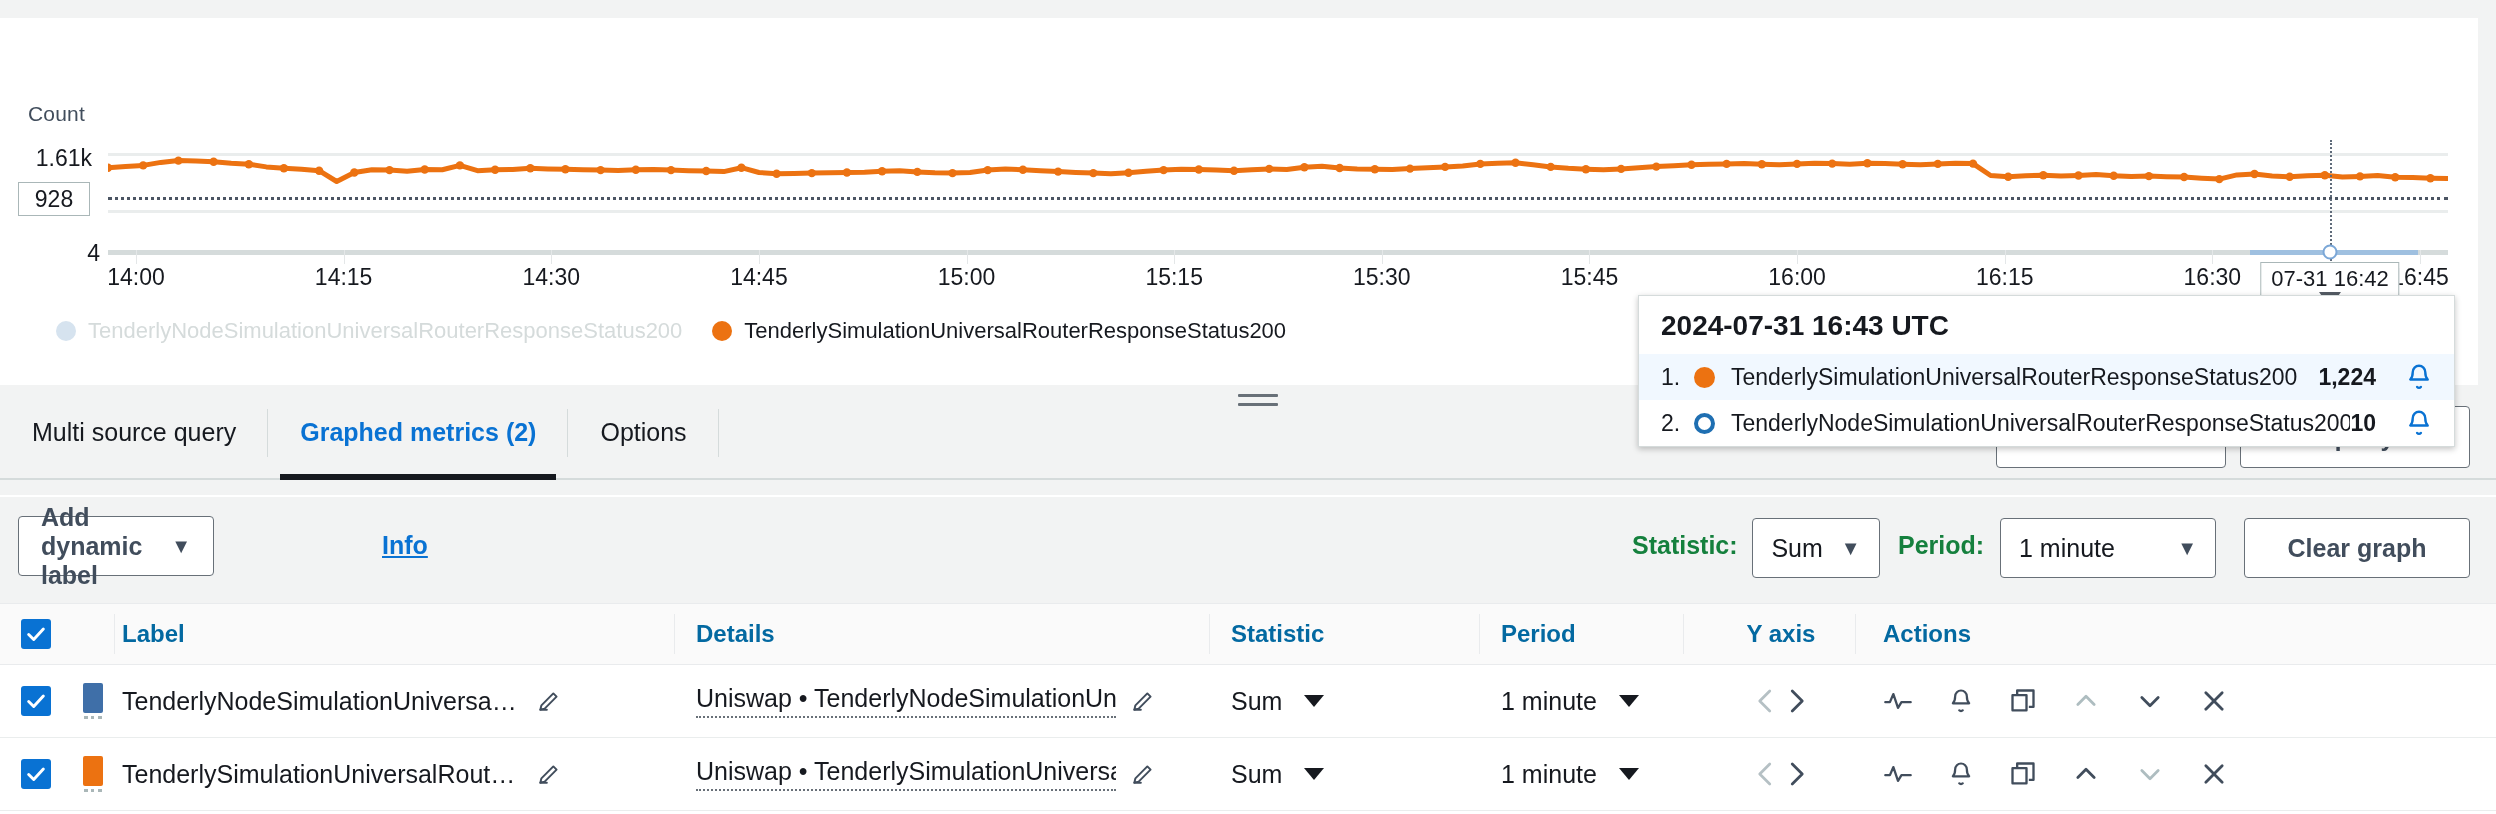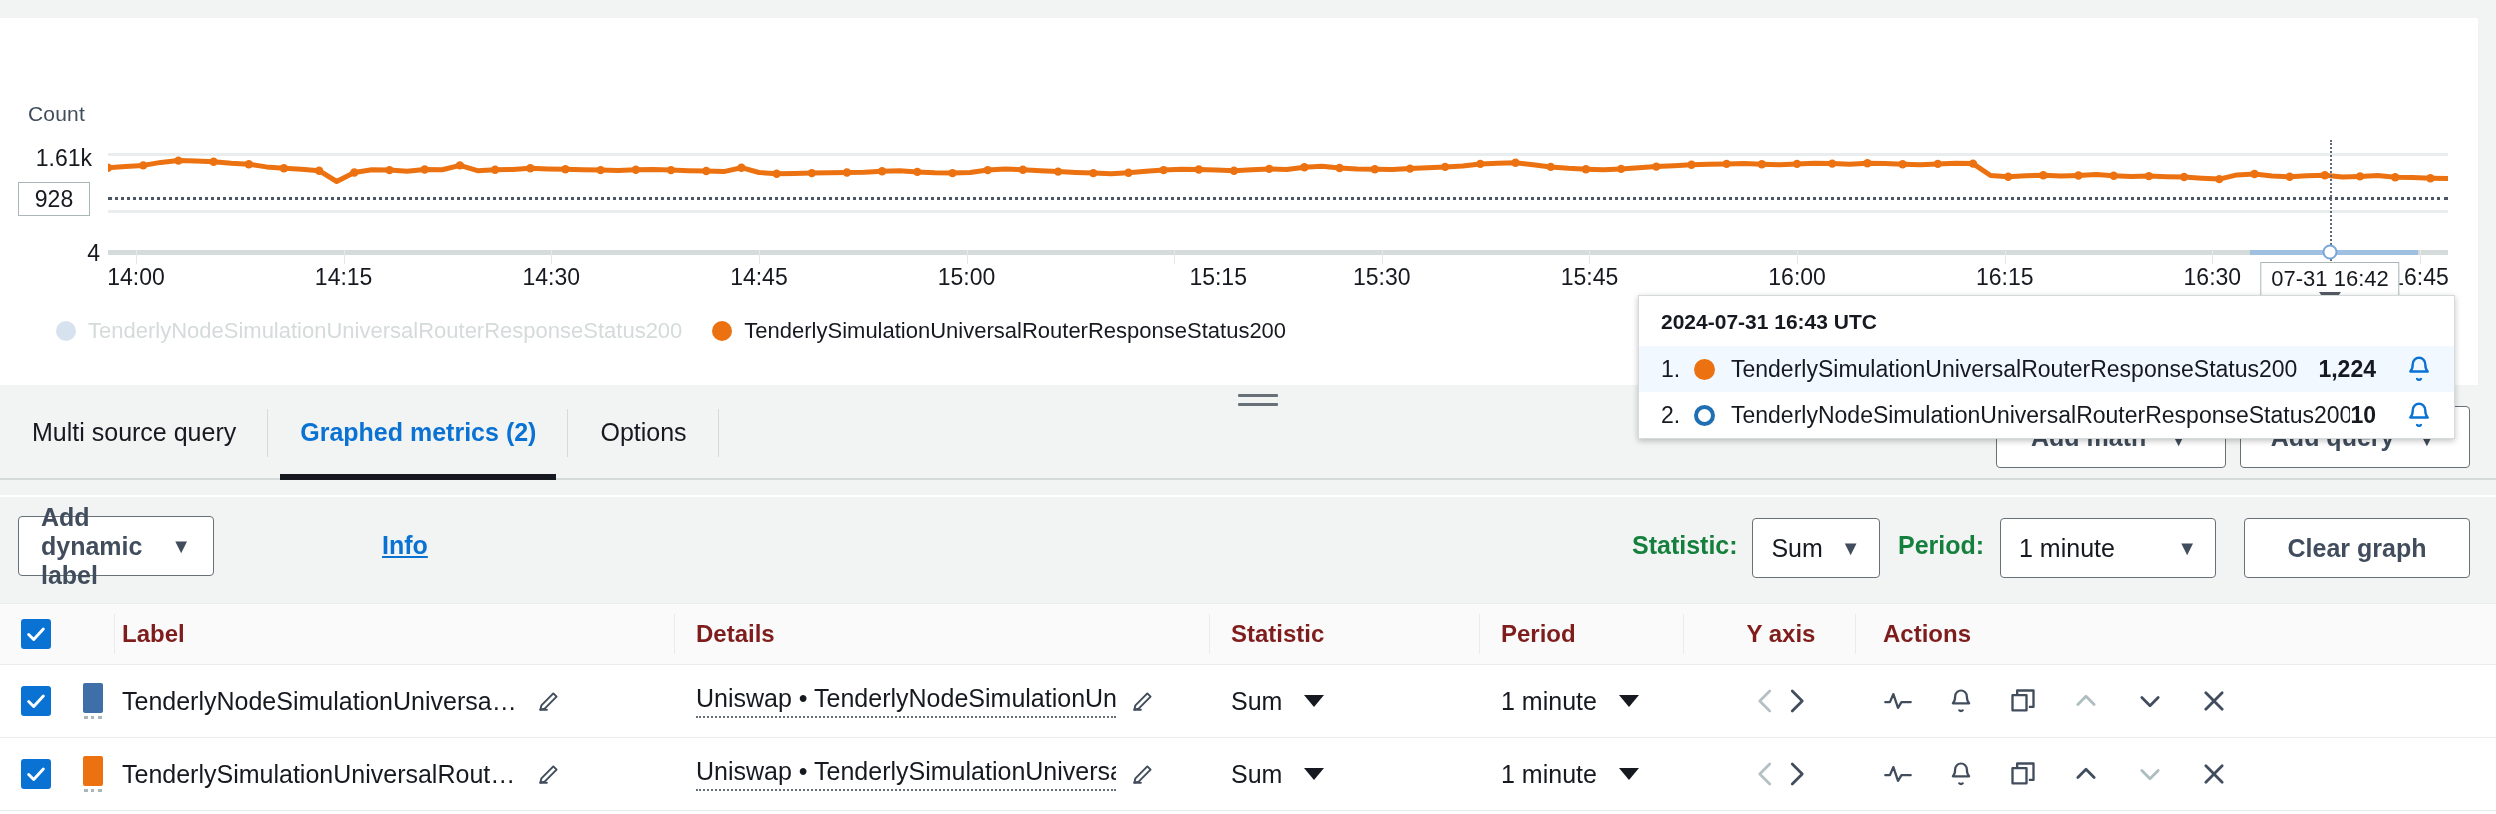--- a/index.html
+++ b/index.html
@@ -92,21 +92,21 @@
   .legend-item.active .legend-text{color:#16191f;}
 
   
   .tooltip{
     position:absolute;left:1638px;top:295px;width:815px;
     background:#fff;border:1px solid #d5dbdb;
     box-shadow:0 2px 6px rgba(0,0,0,.24);
     z-index:60;
   }
   .tooltip-title{
-    font-size:21px;font-weight:bold;color:#16191f;
+    font-size:28px;font-weight:bold;color:#16191f;
     padding:14px 22px 12px 22px;
   }
   .tt-row{
     display:flex;align-items:center;height:46px;padding:0 18px 0 22px;
     font-size:23px;color:#16191f;box-sizing:border-box;
   }
   .tt-row.hl{background:#f1f8ff;}
   .tt-idx{width:30px;flex:none;}
   .tt-mark{width:26px;flex:none;display:flex;align-items:center;justify-content:center;}
   .dot-filled{width:21px;height:21px;border-radius:50%;background:#ec7211;}
@@ -162,21 +162,21 @@
   #lbl-period{left:1898px;}
   #statistic-select{position:absolute;left:1752px;top:518px;width:128px;height:60px;padding:0 16px;font-weight:normal;color:#16191f;}
   #period-select{position:absolute;left:2000px;top:518px;width:216px;height:60px;padding:0 18px;justify-content:space-between;font-weight:normal;color:#16191f;}
   #clear-graph{position:absolute;left:2244px;top:518px;width:226px;height:60px;}
 
   
   .tbl{position:absolute;left:0;top:603px;width:2496px;background:#fff;}
   .thead{
     display:flex;align-items:center;height:60px;
     background:#fafafa;border-top:1px solid #e9ebed;border-bottom:1px solid #e9ebed;
-    font-size:24px;font-weight:bold;color:#7f1d1d;
+    font-size:24px;font-weight:bold;color:#0369a1;
   }
   .trow{
     display:flex;align-items:center;height:72px;
     border-bottom:1px solid #eaeded;font-size:25px;color:#16191f;
   }
   .c-check{width:72px;flex:none;display:flex;align-items:center;justify-content:center;}
   .c-color{width:42px;flex:none;display:flex;align-items:center;justify-content:center;}
   .c-label{width:560px;flex:none;display:flex;align-items:center;padding-left:8px;box-sizing:border-box;}
   .c-details{width:535px;flex:none;display:flex;align-items:center;padding-left:22px;box-sizing:border-box;}
   .c-stat{width:270px;flex:none;display:flex;align-items:center;padding-left:22px;box-sizing:border-box;}
@@ -307,21 +307,21 @@
         <div class="ticklabel" style="left: 28px;">14:00</div>
         <div class="tickmark" style="left: 235.636px;"></div>
         <div class="ticklabel" style="left: 235.636px;">14:15</div>
         <div class="tickmark" style="left: 443.273px;"></div>
         <div class="ticklabel" style="left: 443.273px;">14:30</div>
         <div class="tickmark" style="left: 650.909px;"></div>
         <div class="ticklabel" style="left: 650.909px;">14:45</div>
         <div class="tickmark" style="left: 858.545px;"></div>
         <div class="ticklabel" style="left: 858.545px;">15:00</div>
         <div class="tickmark" style="left: 1066.18px;"></div>
-        <div class="ticklabel" style="left: 1066.18px; margin-left: 44px;">15:15</div>
+        <div class="ticklabel" style="left: 1066.18px;">15:15</div>
         <div class="tickmark" style="left: 1273.82px;"></div>
         <div class="ticklabel" style="left: 1273.82px;">15:30</div>
         <div class="tickmark" style="left: 1481.45px;"></div>
         <div class="ticklabel" style="left: 1481.45px;">15:45</div>
         <div class="tickmark" style="left: 1689.09px;"></div>
         <div class="ticklabel" style="left: 1689.09px;">16:00</div>
         <div class="tickmark" style="left: 1896.73px;"></div>
         <div class="ticklabel" style="left: 1896.73px;">16:15</div>
         <div class="tickmark" style="left: 2104.36px;"></div>
         <div class="ticklabel" style="left: 2104.36px;">16:30</div>

